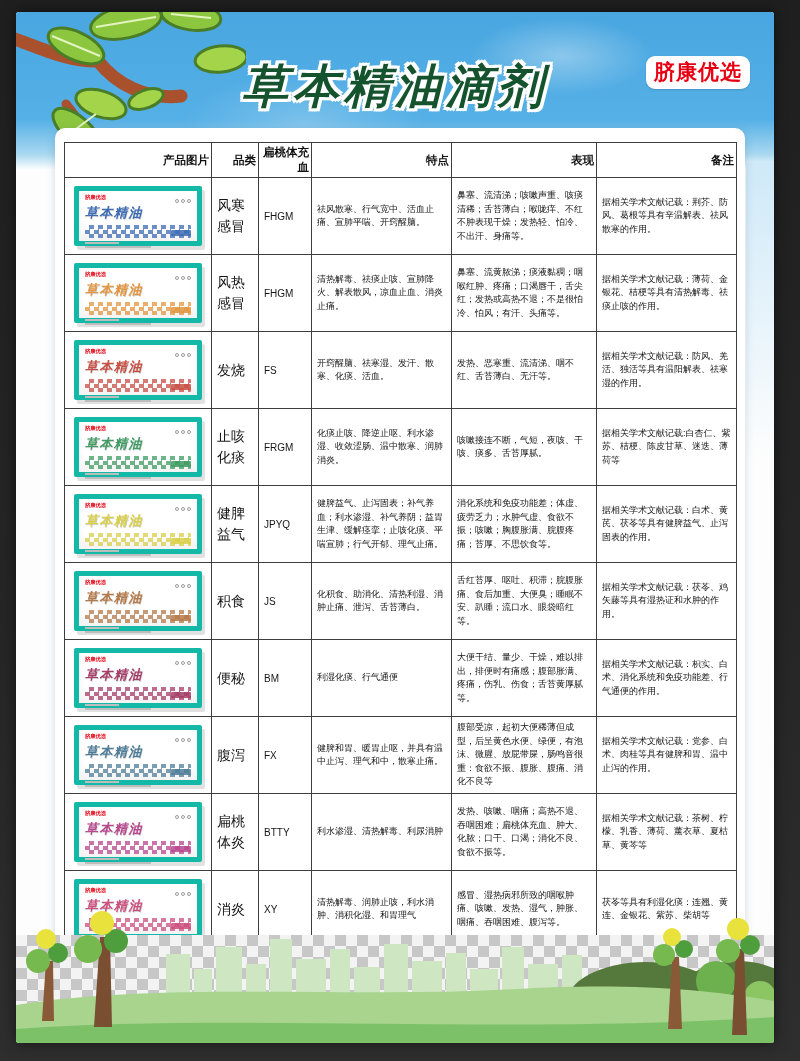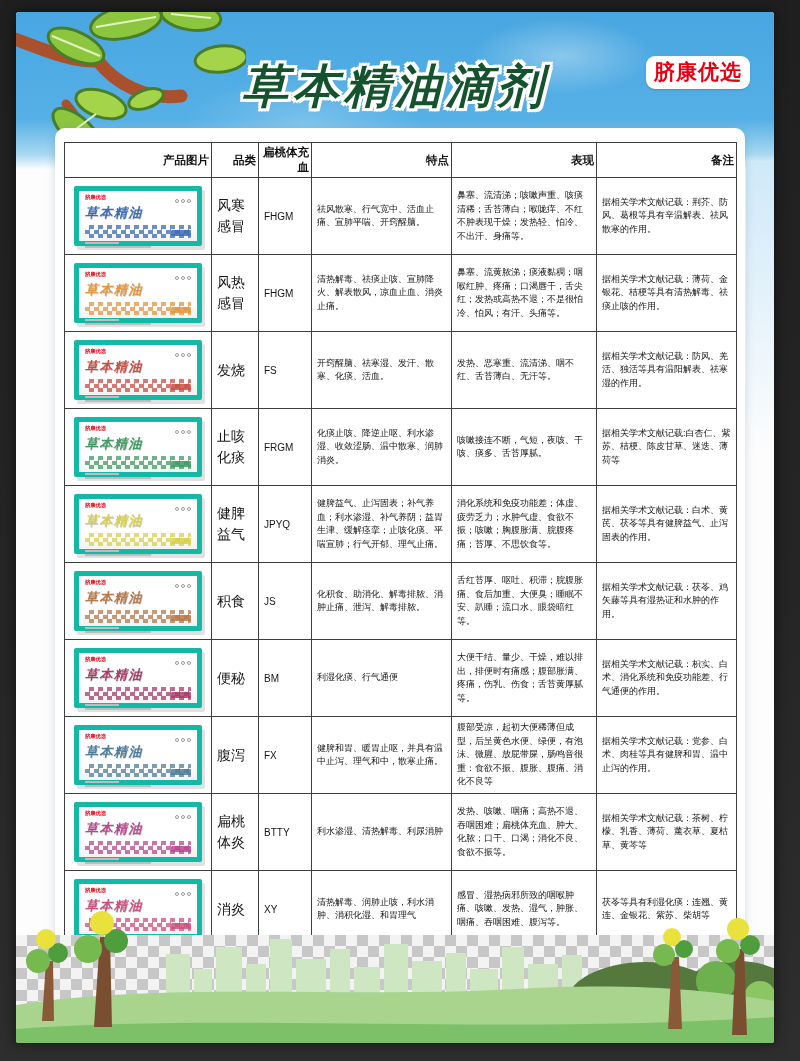--- a/index.html
+++ b/index.html
@@ -257,21 +257,21 @@
         <div class="pbox-band"></div>
         <div class="pbox-lines">
                   <i class="l1"></i>
                   <i class="l2"></i>
                 </div>
         <div class="pbox-badge"></div>
       </div>
     </td>
     <td class="c-cat">积食</td>
     <td class="c-ini">JS</td>
-    <td class="c-feat">化积食、助消化、解毒排脓、消肿止痛、泄泻、解毒排脓。</td>
+    <td class="c-feat">化积食、助消化、清热利湿、消肿止痛、泄泻、舌苔薄白。</td>
     <td class="c-sym">舌红苔厚、呕吐、积滞；脘腹胀痛、食后加重、大便臭；睡眠不安、趴睡；流口水、眼袋暗红等。</td>
     <td class="c-note">据相关学术文献记载：茯苓、鸡矢藤等具有湿热证和水肿的作用。</td>
   </tr>
 
   <tr>
     <td class="c-img">
       <div class="pbox" style="--c: #a63d68;">
         <div class="pbox-top">
           <span class="pbox-brand">脐康优选</span>
           <span class="pbox-dots"><i></i><i></i><i></i></span>

